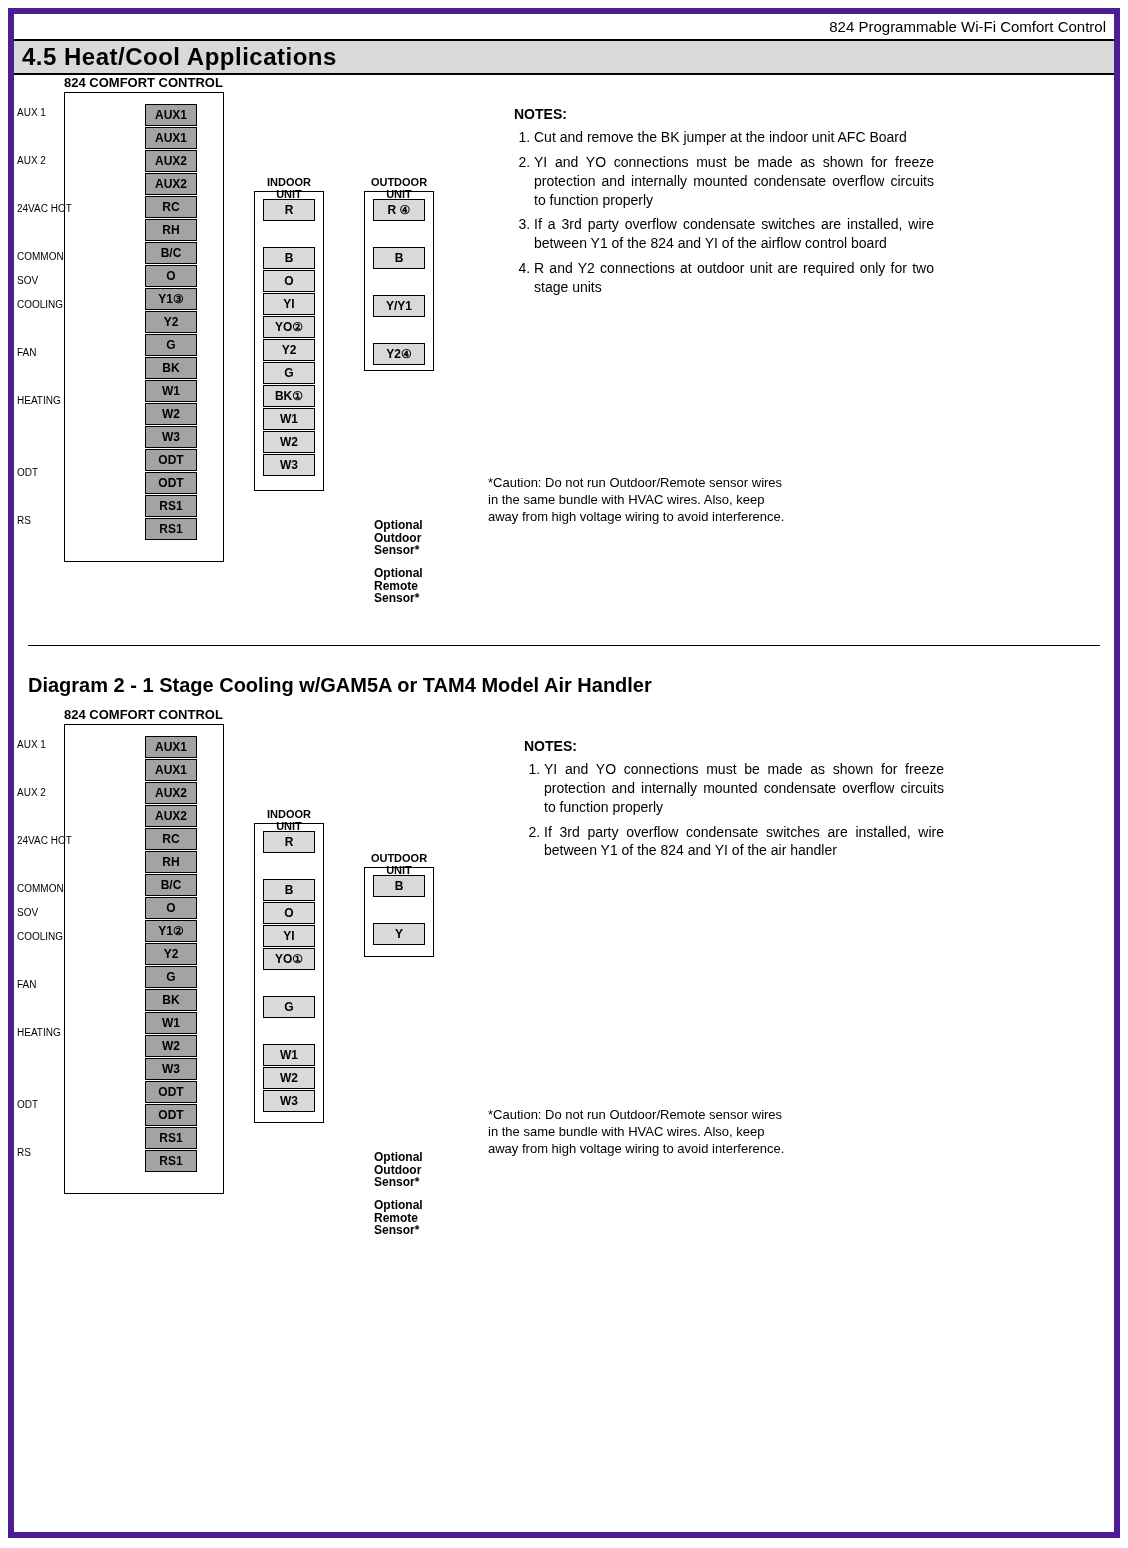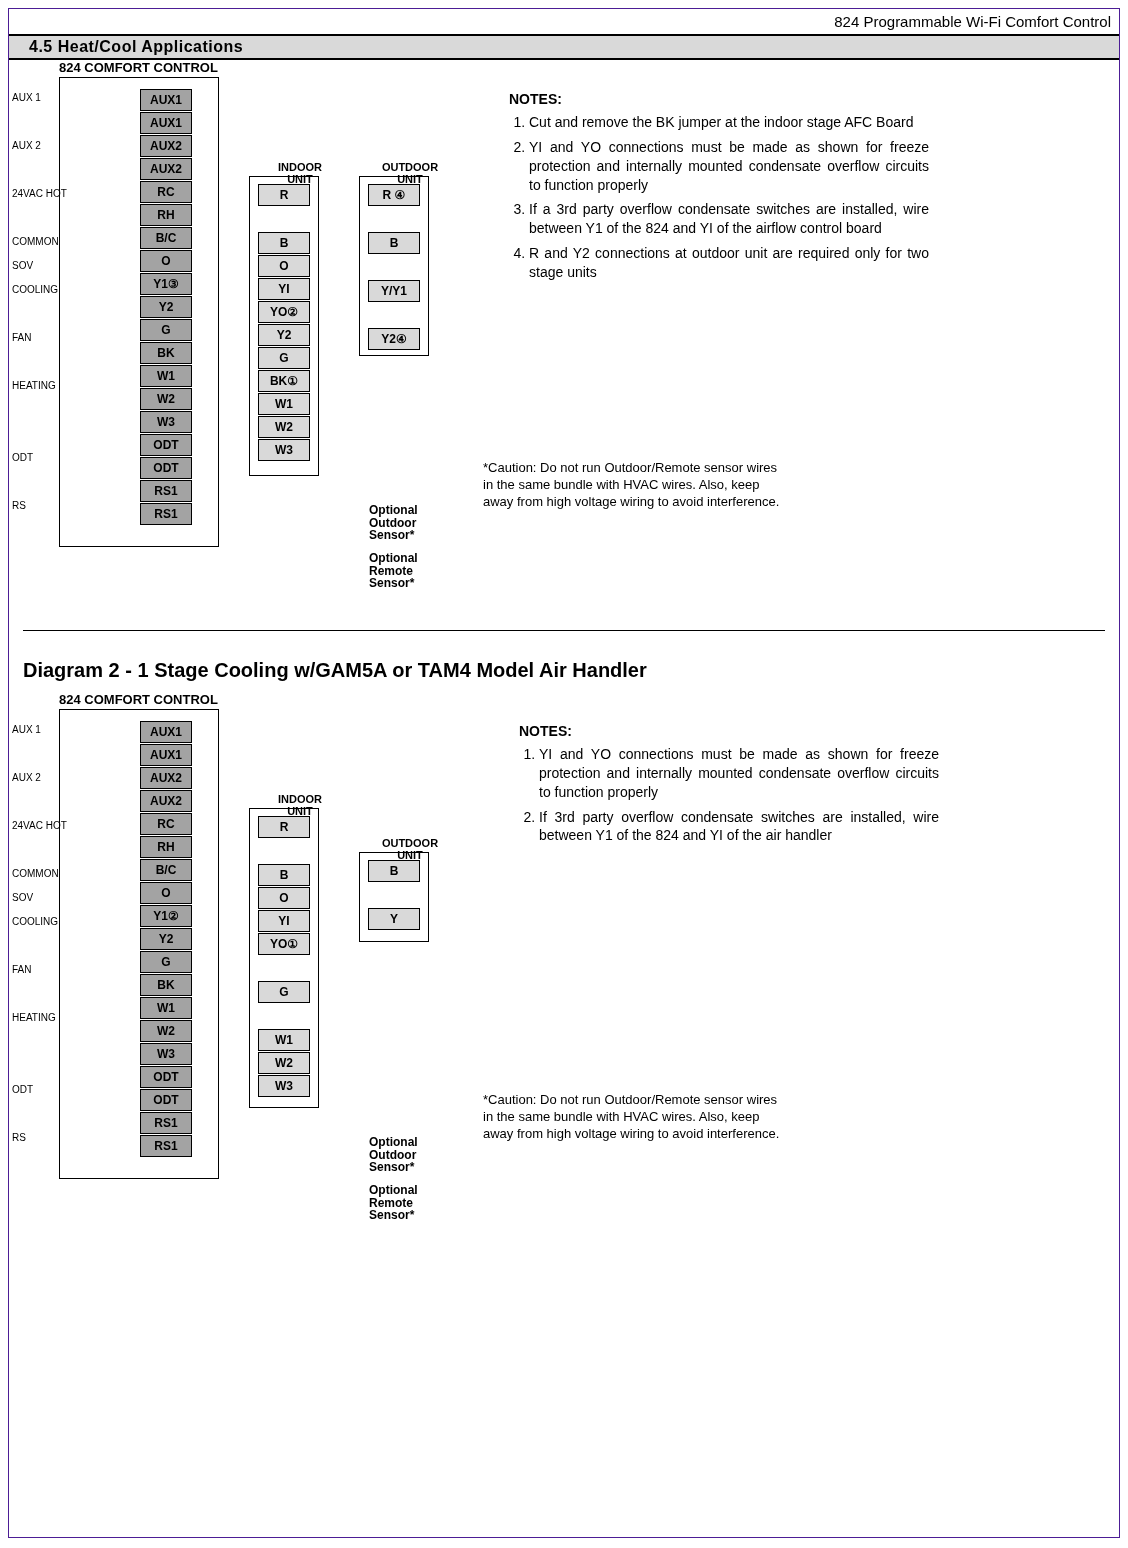--- a/index.html
+++ b/index.html
@@ -4,27 +4,27 @@
 <style>
   * { box-sizing: border-box; margin: 0; padding: 0; }
   body {
     font-family: Arial, Helvetica, sans-serif;
     font-size: 14px;
     color: #000;
     width: 1128px;
     background: #fff;
     padding: 0;
   }
-  .page { border: 1px solid #4c1d95; margin: 8px; position: relative; height: 1530px; }
+  .page { border: 6px solid #4c1d95; margin: 8px; position: relative; height: 1530px; }
   .topbar { border-bottom: 2px solid #000; padding: 4px 8px; text-align: right; font-size: 15px; }
   .section-title {
     background: #d9d9d9;
     border-bottom: 2px solid #000;
-    padding: 2px 20px;
-    font-size: 16px;
+    padding: 2px 8px;
+    font-size: 24px;
     font-weight: 900;
     font-stretch: condensed;
     letter-spacing: 0.5px;
   }
   .diagram-title { font-size: 20px; font-weight: bold; padding: 18px 14px 10px 14px; }
   .diagram-wrap { position: relative; padding: 0 14px 20px 50px; }
   .cc-title { font-size: 13px; font-weight: 900; margin-bottom: 2px; margin-left: 0; }
   .panel { border: 1.5px solid #000; width: 160px; position: relative; padding: 10px 6px; }
   .row-label {
     position: absolute;
@@ -46,21 +46,21 @@
     margin: 1px auto;
     position: relative;
     margin-left: 74px;
   }
   .unit-col {
     position: absolute;
     border: 1.5px solid #000;
     padding: 6px 6px;
   }
   .unit-title {
-    position: absolute; top: -16px; left: 16px; width: 100%;
+    position: absolute; top: -16px; left: 0; width: 100%;
     text-align: center; font-size: 11px; font-weight: 900;
   }
   .uc-term {
     border: 1.5px solid #000; background: #d9d9d9;
     width: 52px; height: 22px; font-size: 12px; font-weight: 900;
     text-align: center; line-height: 20px; margin: 1px auto;
   }
   .uc-spacer { height: 24px; }
   .notes {
     position: absolute;
@@ -168,21 +168,21 @@
     <div class="sensor-label" style="left:360px; top:412px; white-space:pre-line;">Optional
 Outdoor
 Sensor*</div>
     <div class="sensor-label" style="left:360px; top:460px; white-space:pre-line;">Optional
 Remote
 Sensor*</div>
 
     <div class="notes" style="left:500px; top:30px;">
       <div class="hd">NOTES:</div>
       <ol>
-        <li>Cut and remove the BK jumper at the indoor stage AFC Board</li>
+        <li>Cut and remove the BK jumper at the indoor unit AFC Board</li>
         <li>YI and YO connections must be made as shown for freeze protection and internally mounted condensate overflow circuits to function properly</li>
         <li>If a 3rd party overflow condensate switches are installed, wire between Y1 of the 824 and YI of the airflow control board</li>
         <li>R and Y2 connections at outdoor unit are required only for two stage units</li>
       </ol>
     </div>
     <div class="caution" style="left:460px; top:400px;">*Caution: Do not run Outdoor/Remote sensor wires in the same bundle with HVAC wires. Also, keep away from high voltage wiring to avoid interference.</div>
   </div>
 
   <hr class="hr">
 

